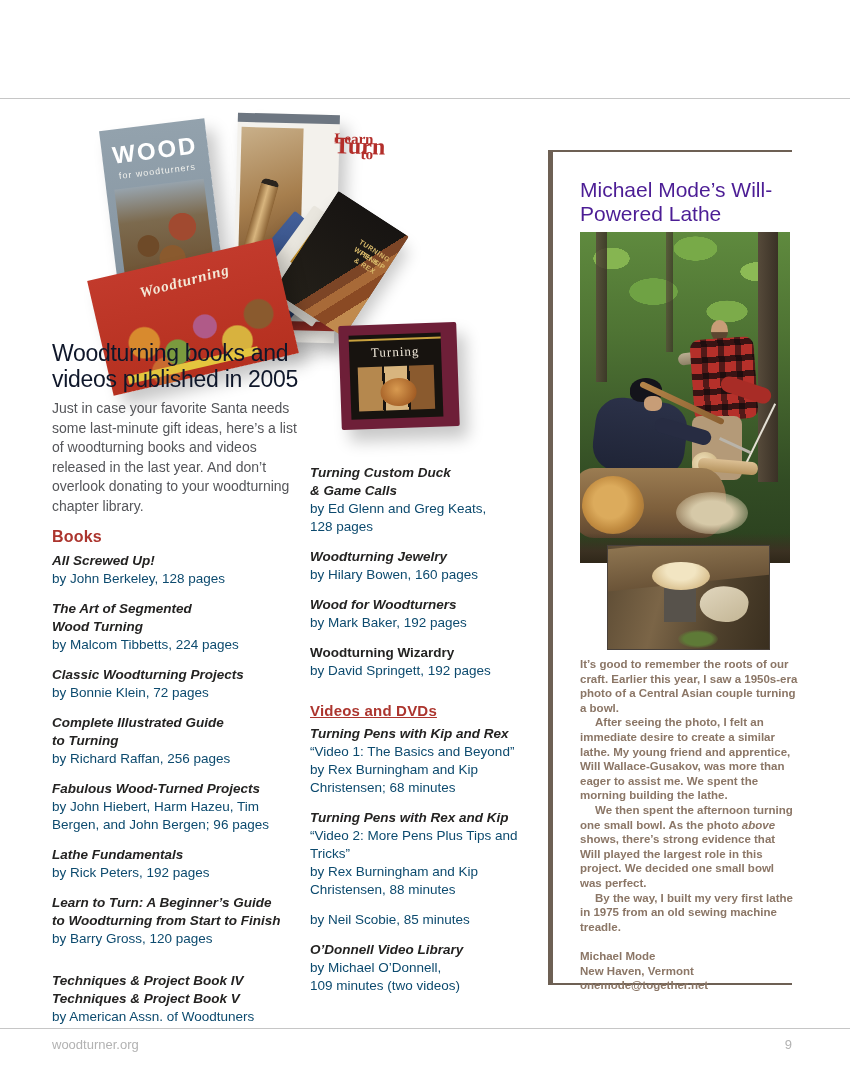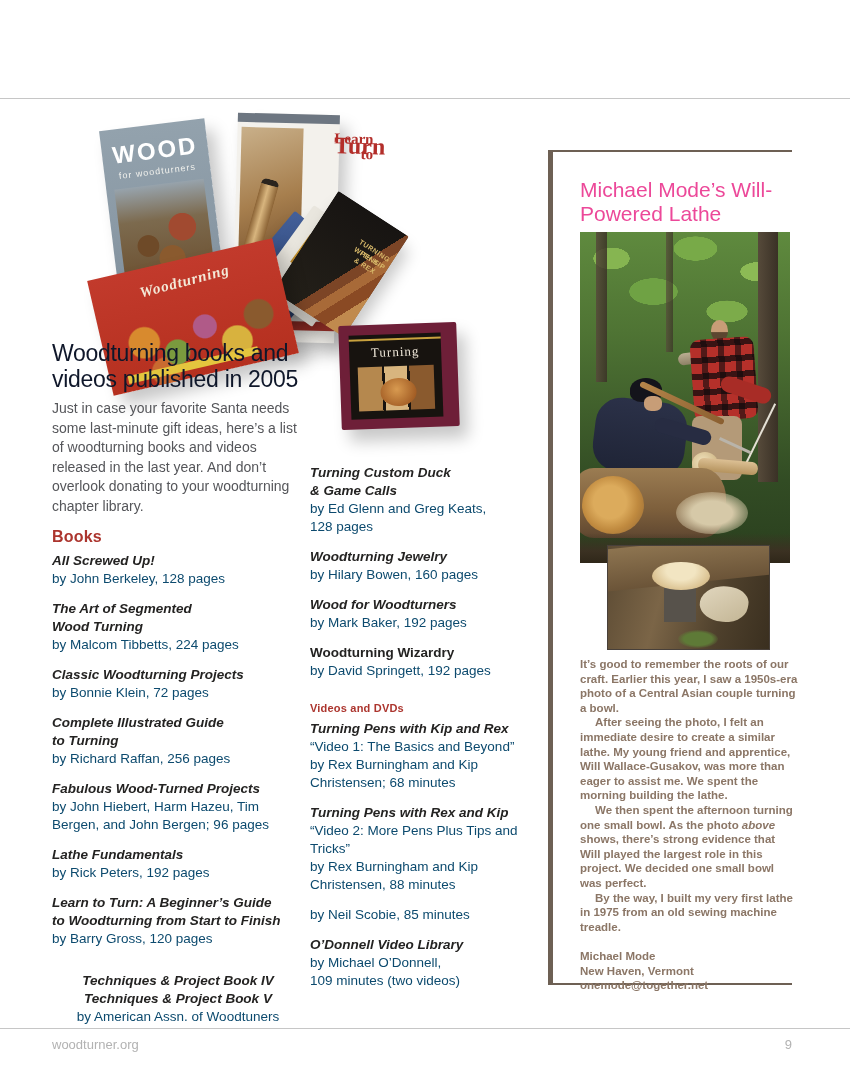--- a/index.html
+++ b/index.html
@@ -10,21 +10,21 @@
   .rule-bottom{top:1028px;}
   .footer-site{position:absolute;left:52px;top:1037px;font-size:13px;color:#b2b2b2;}
   .footer-page{position:absolute;right:58px;top:1037px;font-size:13px;color:#b2b2b2;}
 
   
   .col-left{position:absolute;left:52px;top:340px;width:252px;}
   .article-title{font-size:23px;line-height:26px;color:#0f172a;font-weight:normal;
                  letter-spacing:-0.3px;margin:0 0 7px;}
   .intro{font-size:14px;line-height:19.5px;color:#55565a;margin:0;}
   .sec-heading{font-size:16px;font-weight:bold;color:#ac352e;margin:12px 0 6px;letter-spacing:.2px;}
-  .videos-heading{font-size:11px;margin-top:22px;}
+  .videos-heading{font-size:15px;margin-top:22px;text-decoration:underline;}
   .bk{margin:0 0 12px;}
   .bk-title{font-size:13.5px;font-weight:bold;font-style:italic;color:#242322;
             line-height:18px;white-space:pre-line;}
   .bk-title.upright{font-style:normal;}
   .bk-by{font-size:13.5px;color:#0c4a6e;line-height:18px;white-space:pre-line;}
   .col-mid{position:absolute;left:310px;top:464px;width:228px;}
 
   
   .collage{position:absolute;left:52px;top:106px;width:420px;height:340px;}
   .collage *{position:absolute;}
@@ -91,21 +91,21 @@
       font-family:"Liberation Serif",serif;font-size:13px;letter-spacing:1px;}
   .turning-photos{left:8px;top:32px;width:76px;height:44px;background:
       linear-gradient(90deg,#b5884e 0 32%,#17130f 32% 35%,#d8b57e 35% 65%,#17130f 65% 68%,#8a5a2e 68% 100%);}
   .turning-bowlphoto{left:30px;top:44px;width:36px;height:28px;border-radius:50%;
       background:radial-gradient(circle at 45% 40%,#d89a50,#a05a22 80%);}
 
   
   .sidebar{position:absolute;left:548px;top:150px;width:244px;height:835px;box-sizing:border-box;
            border-left:5px solid #6d6054;border-top:2px solid #6d6054;border-bottom:2px solid #6d6054;}
   .sb-title{position:absolute;left:27px;top:26px;width:205px;font-size:21px;line-height:24px;
-            color:#ec4899;font-weight:normal;margin:0;}
+            color:#4c1d95;font-weight:normal;margin:0;}
   .photo-main{position:absolute;left:27px;top:80px;width:210px;height:331px;overflow:hidden;
       background:
       radial-gradient(ellipse 30px 18px at 15% 8%,#86b551 0 60%,transparent 61%),
       radial-gradient(ellipse 36px 20px at 55% 5%,#78aa48 0 60%,transparent 61%),
       radial-gradient(ellipse 30px 16px at 85% 12%,#8cba55 0 60%,transparent 61%),
       radial-gradient(ellipse 40px 22px at 35% 18%,#6fa244 0 60%,transparent 61%),
       radial-gradient(ellipse 34px 18px at 70% 24%,#7cab4a 0 60%,transparent 61%),
       linear-gradient(180deg,#5f8a3e 0%,#4f7434 30%,#3f5e2b 55%,#324c24 75%,#2a3f1e 100%);}
   .photo-main *{position:absolute;}
   .trunk{background:linear-gradient(90deg,#564a3a,#3a3126);}
@@ -249,21 +249,21 @@
     </div>
     <div class="bk">
       <div class="bk-title">Lathe Fundamentals</div>
       <div class="bk-by">by Rick Peters, 192 pages</div>
     </div>
     <div class="bk">
       <div class="bk-title">Learn to Turn: A Beginner’s Guide
 to Woodturning from Start to Finish</div>
       <div class="bk-by">by Barry Gross, 120 pages</div>
     </div>
-    <div class="bk" style="margin-top:24px;text-align:center;">
+    <div class="bk" style="margin-top:24px;">
       <div class="bk-title">Techniques &amp; Project Book IV
 Techniques &amp; Project Book V</div>
       <div class="bk-by">by American Assn. of Woodtuners</div>
     </div>
   </div>
 
   <div class="col-mid">
     <div class="bk">
       <div class="bk-title">Turning Custom Duck
 &amp; Game Calls</div>

